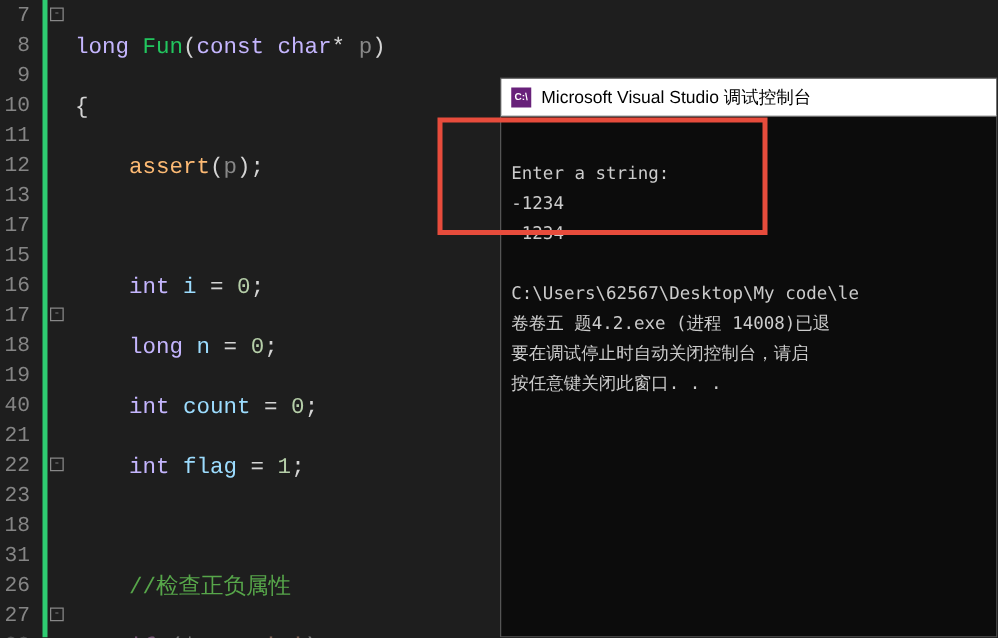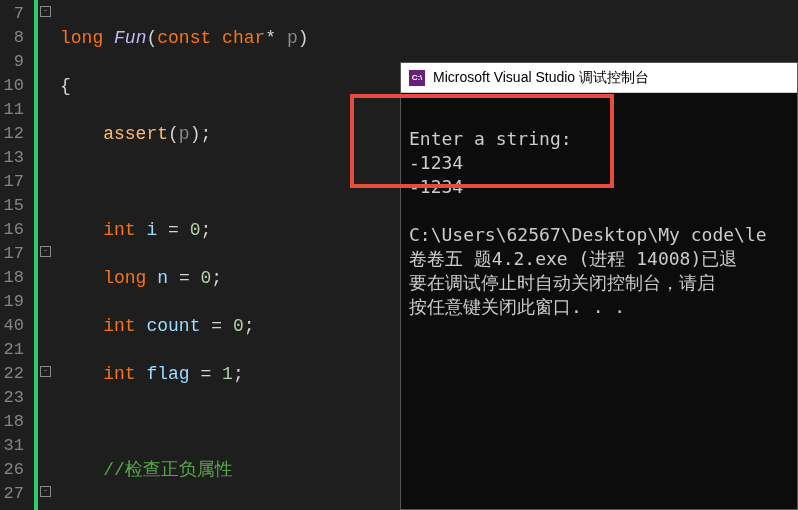--- a/index.html
+++ b/index.html
@@ -56,22 +56,22 @@
     cursor: pointer;
   }
   .code {
     position: absolute;
     left: 60px;
     top: 2px;
     line-height: 24px;
     color: #d4d4d4;
     white-space: pre;
   }
-  .tok-type { color: #f97316; margin-top: 25px; }
-  .tok-func { color: #c4b5fd; font-style: italic; }
+  .tok-type { color: #c4b5fd; margin-top: 25px; }
+  .tok-func { color: #22c55e; }
   .tok-keyword2 { color: #c586c0; }
   .tok-var { color: #9cdcfe; }
   .tok-param { color: #888888; }
   .tok-num { color: #b5cea8; }
   .tok-op { color: #d4d4d4; }
   .tok-paren { color: #d4d4d4; }
   .tok-brace { color: #d4d4d4; }
   .tok-char { color: #d69d85; }
   .tok-comment { color: #57a64a; margin-top: 32px; }
   .tok-assert { color: #fdba74; }
@@ -106,21 +106,21 @@
     font-weight: bold;
     display: flex;
     align-items: center;
     justify-content: center;
     font-family: sans-serif;
   }
   .console-body {
     padding: 10px 8px 8px 8px;
     color: #cccccc;
     font-family: 'NSimSun', 'SimSun', Consolas, monospace;
-    font-size: 18px;
+    font-size: 14px;
     line-height: 24px;
     white-space: pre;
   }
   .highlight-box {
     position: absolute;
     border: 4px solid #e74c3c;
     pointer-events: none;
   }
   .highlight-main {
     left: 350px;

